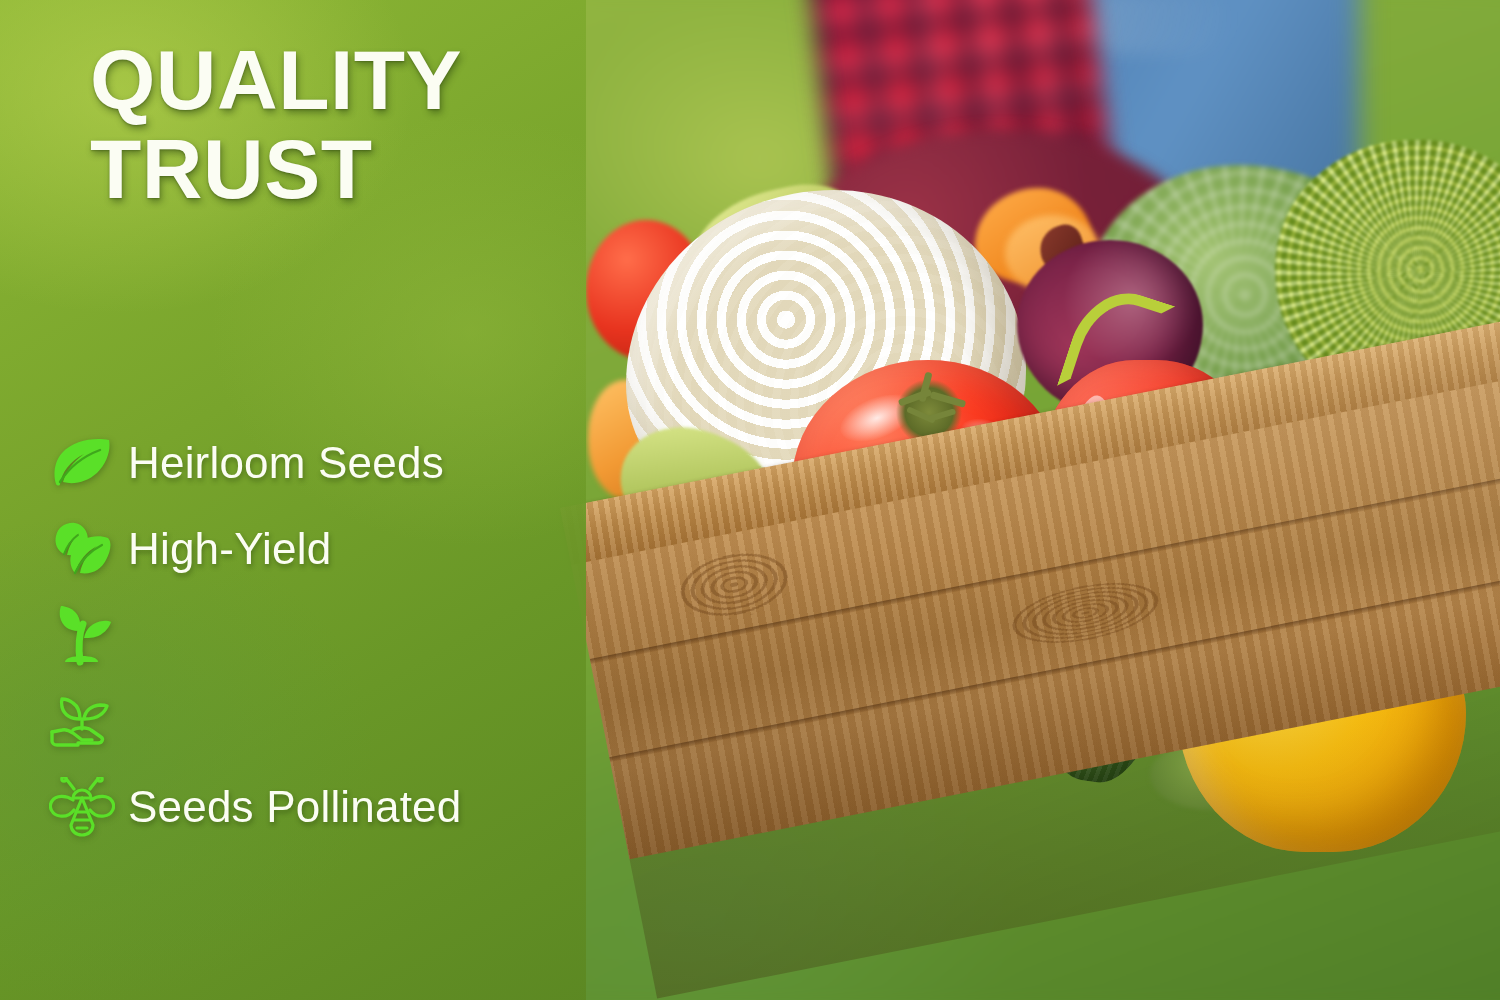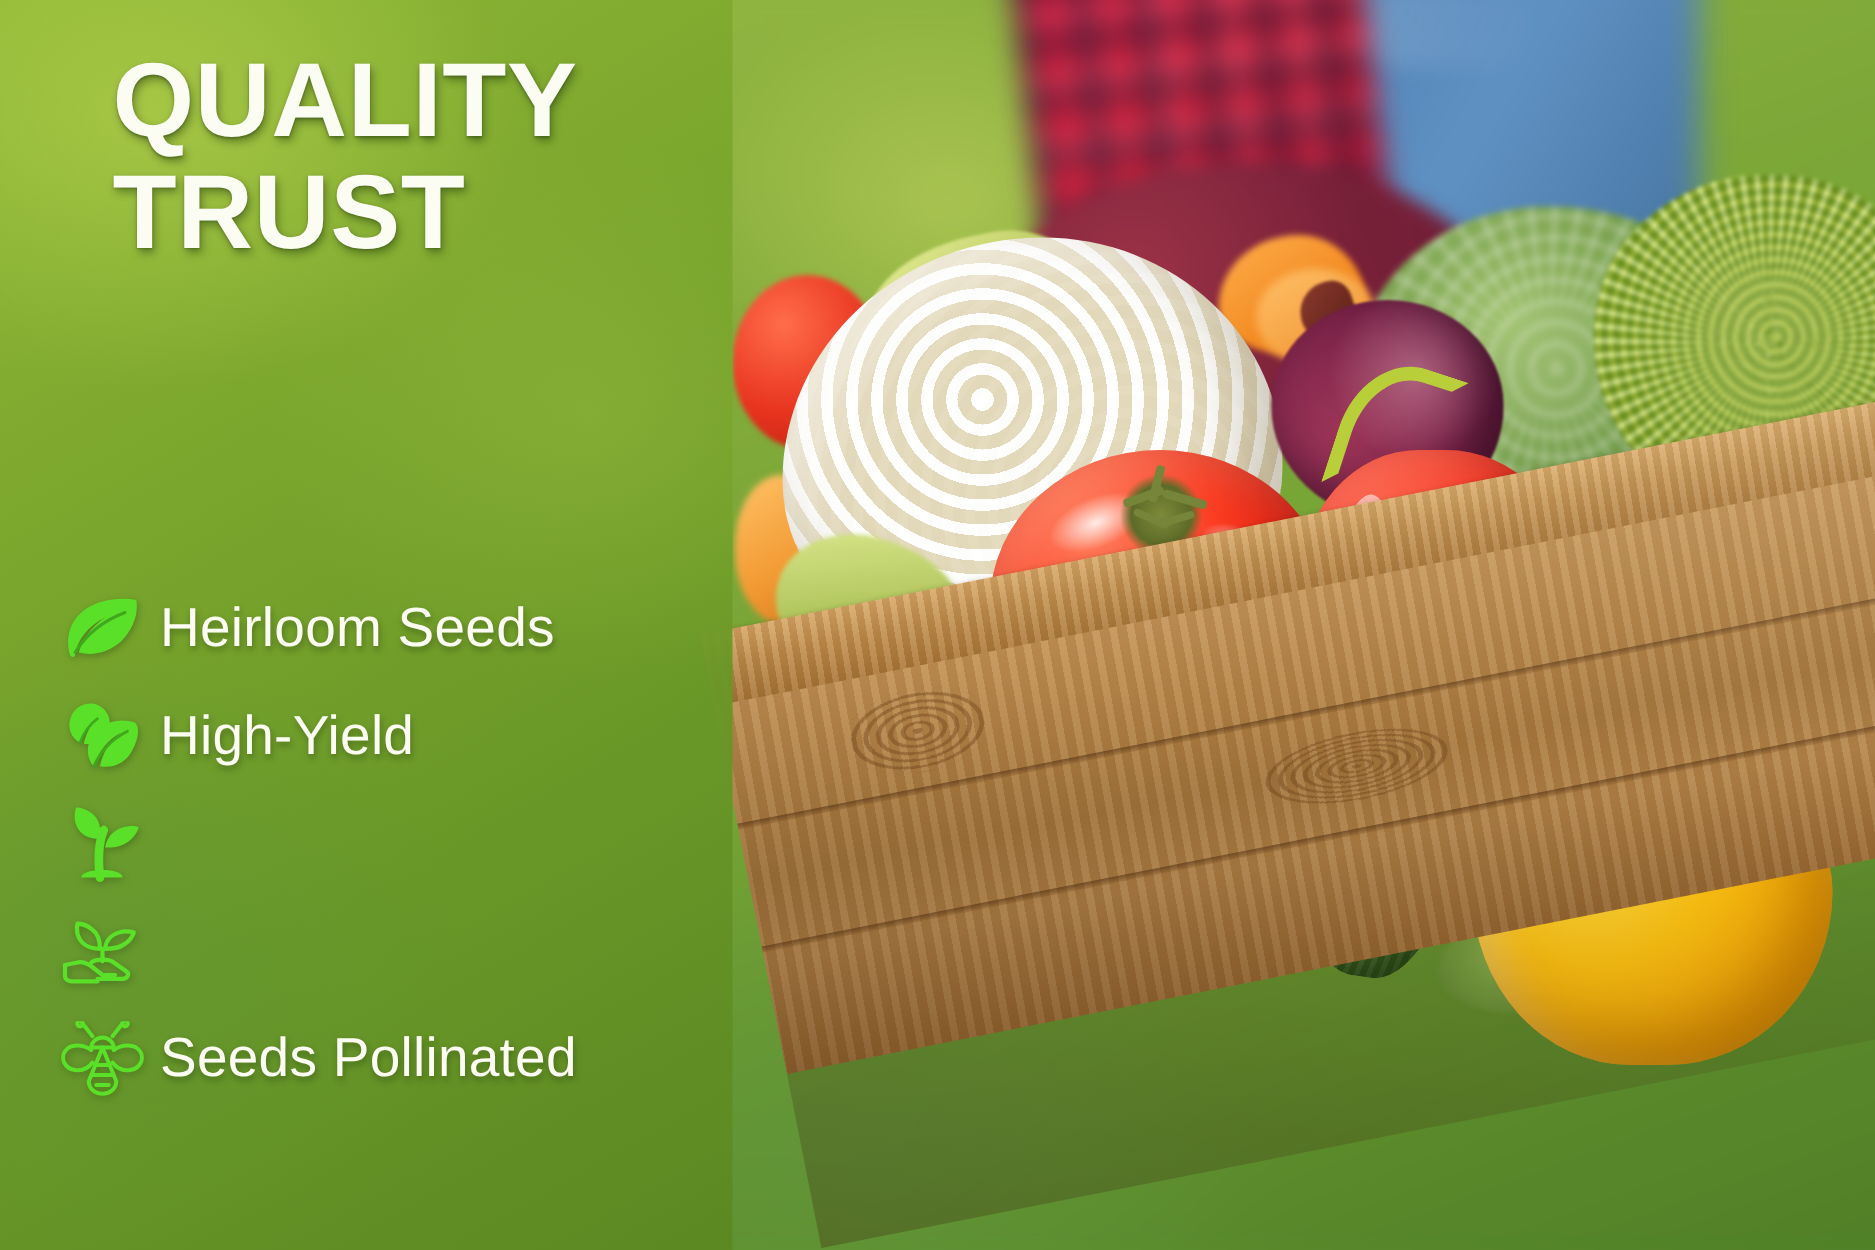--- a/index.html
+++ b/index.html
@@ -309,21 +309,21 @@
     position:absolute;left:78px;top:36px;width:480px;
     font-weight:bold;font-size:84px;line-height:1.06;
     letter-spacing:.5px;color:#fbfdf3;
     text-shadow:2px 4px 7px rgba(34,58,10,.45), 0 1px 2px rgba(34,58,10,.35);
     margin-left:12px;
   }
   .headline div{white-space:nowrap;}
 
   
   .features{
-    position:absolute;left:36px;top:460px;width:540px;text-align:center;
+    position:absolute;left:36px;top:420px;width:540px;text-align:center;
   }
   .feat{
     display:flex;align-items:center;height:86px;
   }
   .feat-icon{
     width:92px;min-width:92px;height:80px;
     display:flex;align-items:center;justify-content:center;
   }
   .feat-icon svg{display:block;filter:drop-shadow(1px 2px 3px rgba(30,56,8,.35));}
   .feat-label{

